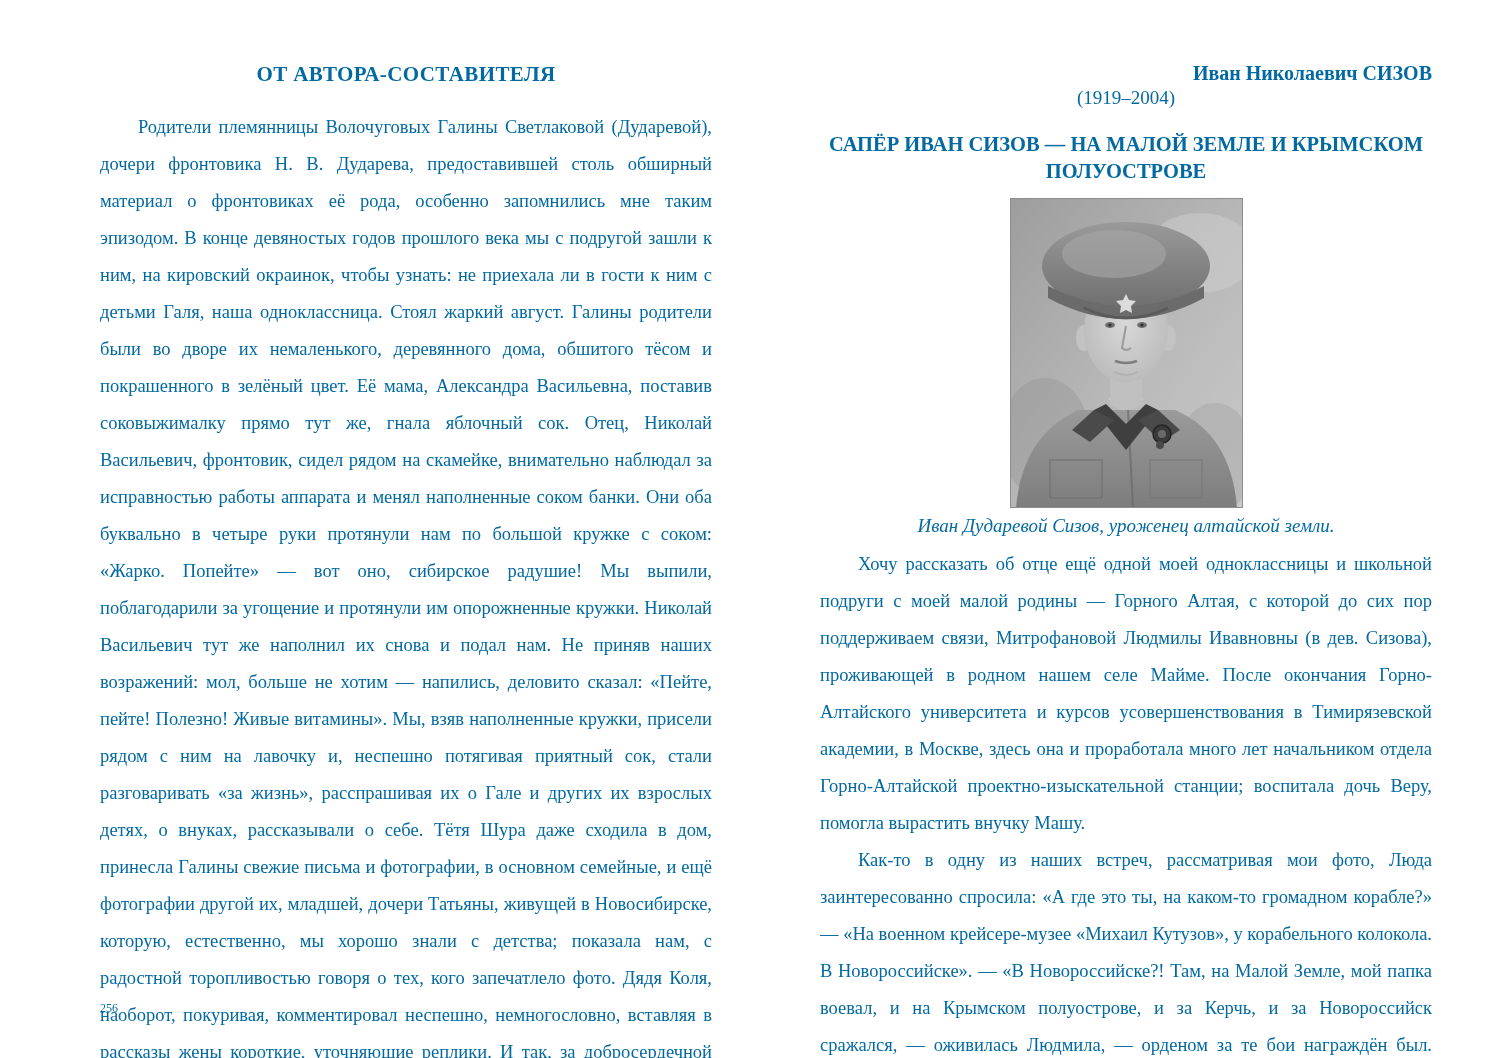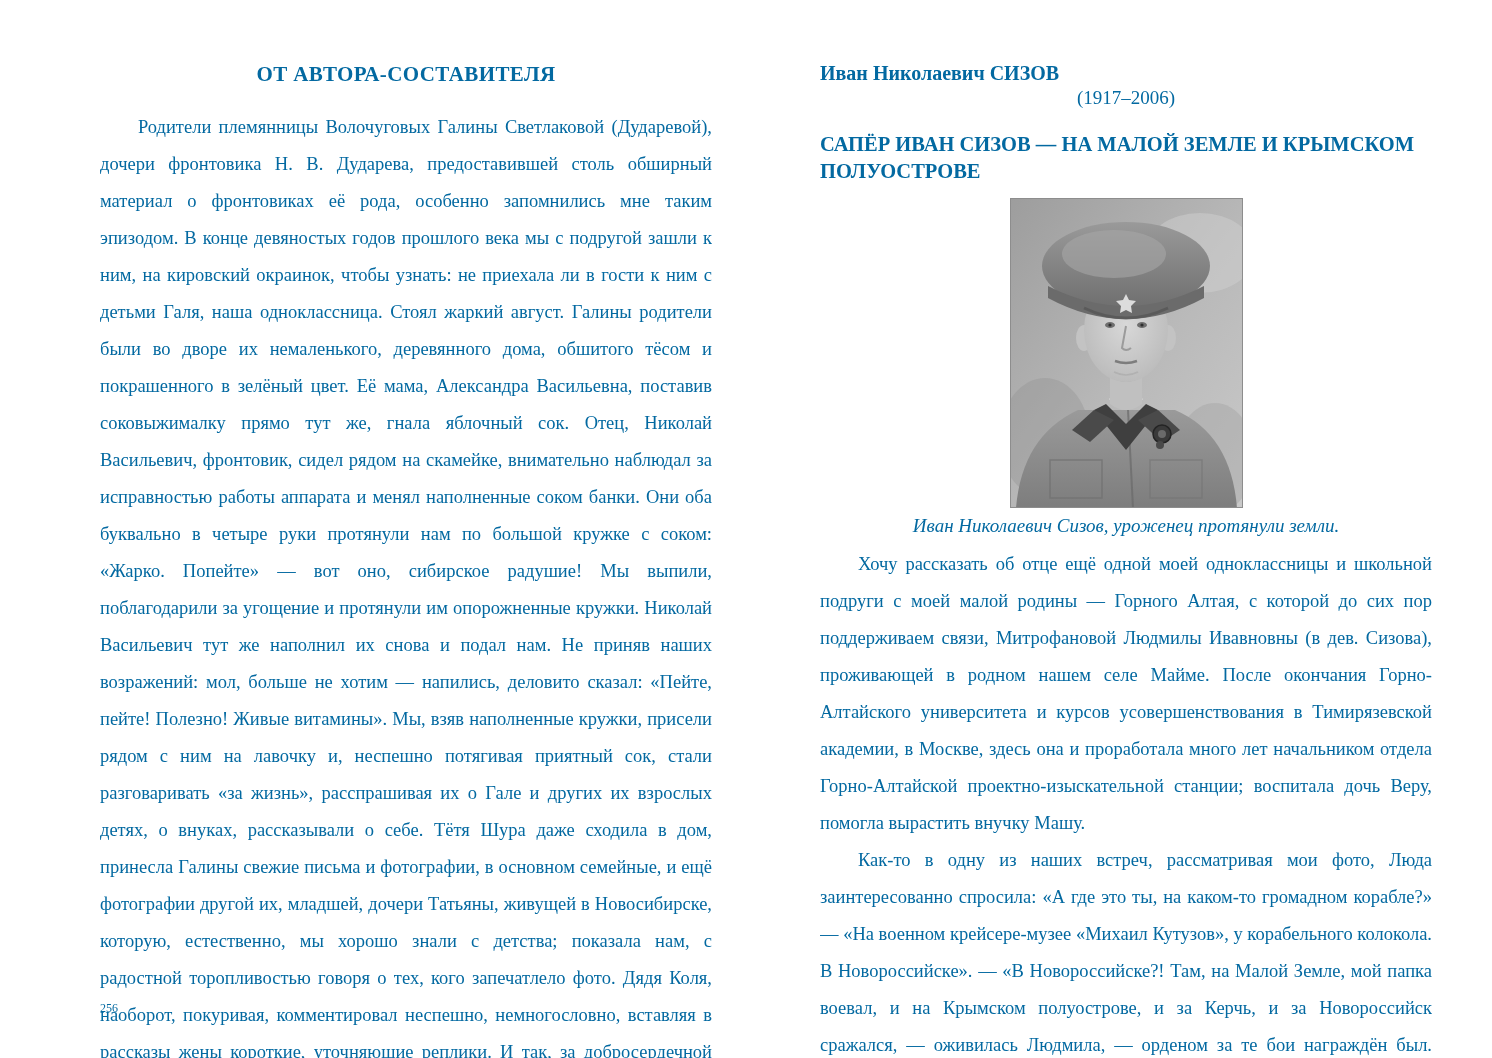--- a/index.html
+++ b/index.html
@@ -36,32 +36,32 @@
     margin: 0;
     font-size: 18.5px;
     line-height: 37px;
     text-align: justify;
     text-indent: 38px;
   }
   .page-left .body-par:first-of-type { margin-top: 22px; }
 
   .person-name {
     margin: 62px 0 0 0;
-    text-align: left;
+    text-align: right;
     font-size: 20px;
     font-weight: bold;
   }
   .person-years {
     margin: 2px 0 0 0;
     text-align: center;
     font-size: 19px;
   }
   .section-title {
     margin: 22px 0 0 0;
-    text-align: left;
+    text-align: center;
     font-size: 20.5px;
     font-weight: bold;
     line-height: 27px;
   }
   .photo-wrap {
     margin: 13px auto 0 auto;
     width: 233px;
     height: 310px;
   }
   .photo-wrap svg { display: block; }
@@ -98,21 +98,21 @@
 <div class="spread">
 
   <div class="page page-left">
     <h1 class="chapter-title">ОТ АВТОРА-СОСТАВИТЕЛЯ</h1>
     <p class="body-par">Родители племянницы Волочуговых Галины Светлаковой (Дударевой), дочери фронтовика Н. В. Дударева, предоставившей столь обширный материал о фронтовиках её рода, особенно запомнились мне таким эпизодом. В конце девяностых годов прошлого века мы с подругой зашли к ним, на кировский окраинок, чтобы узнать: не приехала ли в гости к ним с детьми Галя, наша одноклассница. Стоял жаркий август. Галины родители были во дворе их немаленького, деревянного дома, обшитого тёсом и покрашенного в зелёный цвет. Её мама, Александра Васильевна, поставив соковыжималку прямо тут же, гнала яблочный сок. Отец, Николай Васильевич, фронтовик, сидел рядом на скамейке, внимательно наблюдал за исправностью работы аппарата и менял наполненные соком банки. Они оба буквально в четыре руки протянули нам по большой кружке с соком: «Жарко. Попейте» — вот оно, сибирское радушие! Мы выпили, поблагодарили за угощение и протянули им опорожненные кружки. Николай Васильевич тут же наполнил их снова и подал нам. Не приняв наших возражений: мол, больше не хотим — напились, деловито сказал: «Пейте, пейте! Полезно! Живые витамины». Мы, взяв наполненные кружки, присели рядом с ним на лавочку и, неспешно потягивая приятный сок, стали разговаривать «за жизнь», расспрашивая их о Гале и других их взрослых детях, о внуках, рассказывали о себе. Тётя Шура даже сходила в дом, принесла Галины свежие письма и фотографии, в основном семейные, и ещё фотографии другой их, младшей, дочери Татьяны, живущей в Новосибирске, которую, естественно, мы хорошо знали с детства; показала нам, с радостной торопливостью говоря о тех, кого запечатлело фото. Дядя Коля, наоборот, покуривая, комментировал неспешно, немногословно, вставляя в рассказы жены короткие, уточняющие реплики. И так, за добросердечной беседой с соком, провели у них довольно много времени.</p>
     <div class="pagenum">256</div>
   </div>
 
   <div class="page page-right">
     <div class="person-name">Иван Николаевич СИЗОВ</div>
-    <div class="person-years">(1917–2006)</div>
+    <div class="person-years">(1919–2004)</div>
     <h2 class="section-title">САПЁР ИВАН СИЗОВ — НА МАЛОЙ ЗЕМЛЕ И КРЫМСКОМ ПОЛУОСТРОВЕ</h2>
 
     <div class="photo-wrap">
       <svg viewBox="0 0 233 310" width="233" height="310" role="img">
         <defs>
           <linearGradient id="bgG" x1="0" y1="0" x2="1" y2="1">
             <stop offset="0" stop-color="#9d9d9d"></stop>
             <stop offset="0.55" stop-color="#b9b9b9"></stop>
             <stop offset="1" stop-color="#c9c9c9"></stop>
           </linearGradient>
@@ -169,18 +169,18 @@
         <path d="M116,96 l3,6 7,1 -5,5 1,7 -6,-3 -6,3 1,-7 -5,-5 7,-1 Z" fill="#dcdcdc"></path>
 
         <circle cx="152" cy="236" r="9" fill="#3a3a3a" stroke="#242424" stroke-width="1.5"></circle>
         <circle cx="152" cy="236" r="4" fill="#6a6a6a"></circle>
         <circle cx="150" cy="247" r="4" fill="#4a4a4a"></circle>
 
         <rect x="0.5" y="0.5" width="232" height="309" fill="none" stroke="#8d8d8d" stroke-width="1"></rect>
       </svg>
     </div>
 
-    <div class="photo-caption">Иван Николаевич Сизов, уроженец протянули земли.</div>
+    <div class="photo-caption">Иван Дударевой Сизов, уроженец алтайской земли.</div>
     <p class="body-par">Хочу рассказать об отце ещё одной моей одноклассницы и школьной подруги с моей малой родины — Горного Алтая, с которой до сих пор поддерживаем связи, Митрофановой Людмилы Ивавновны (в дев. Сизова), проживающей в родном нашем селе Майме. После окончания Горно-Алтайского университета и курсов усовершенствования в Тимирязевской академии, в Москве, здесь она и проработала много лет начальником отдела Горно-Алтайской проектно-изыскательной станции; воспитала дочь Веру, помогла вырастить внучку Машу.</p>
     <p class="body-par">Как-то в одну из наших встреч, рассматривая мои фото, Люда заинтересованно спросила: «А где это ты, на каком-то громадном корабле?» — «На военном крейсере-музее «Михаил Кутузов», у корабельного колокола. В Новороссийске». — «В Новороссийске?! Там, на Малой Земле, мой папка воевал, и на Крымском полуострове, и за Керчь, и за Новороссийск сражался, — оживилась Людмила, — орденом за те бои награждён был. Сейчас покажу его военные документы». Она подбежа-</p>
   </div>
 
 </div>
 
 </body></html>

